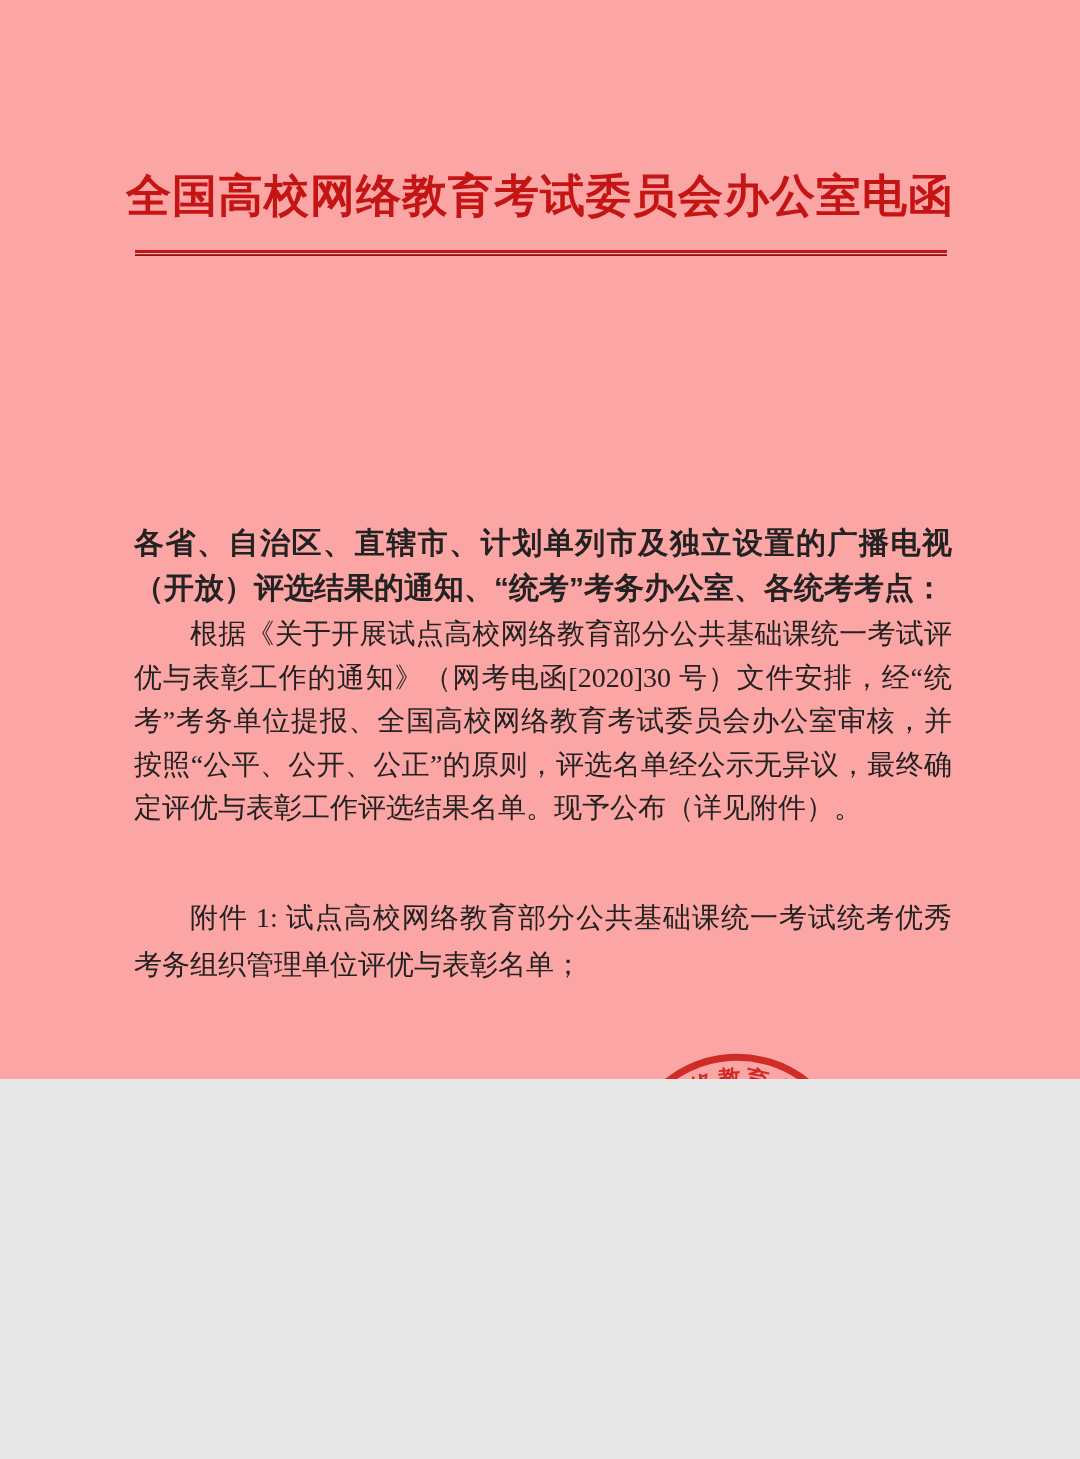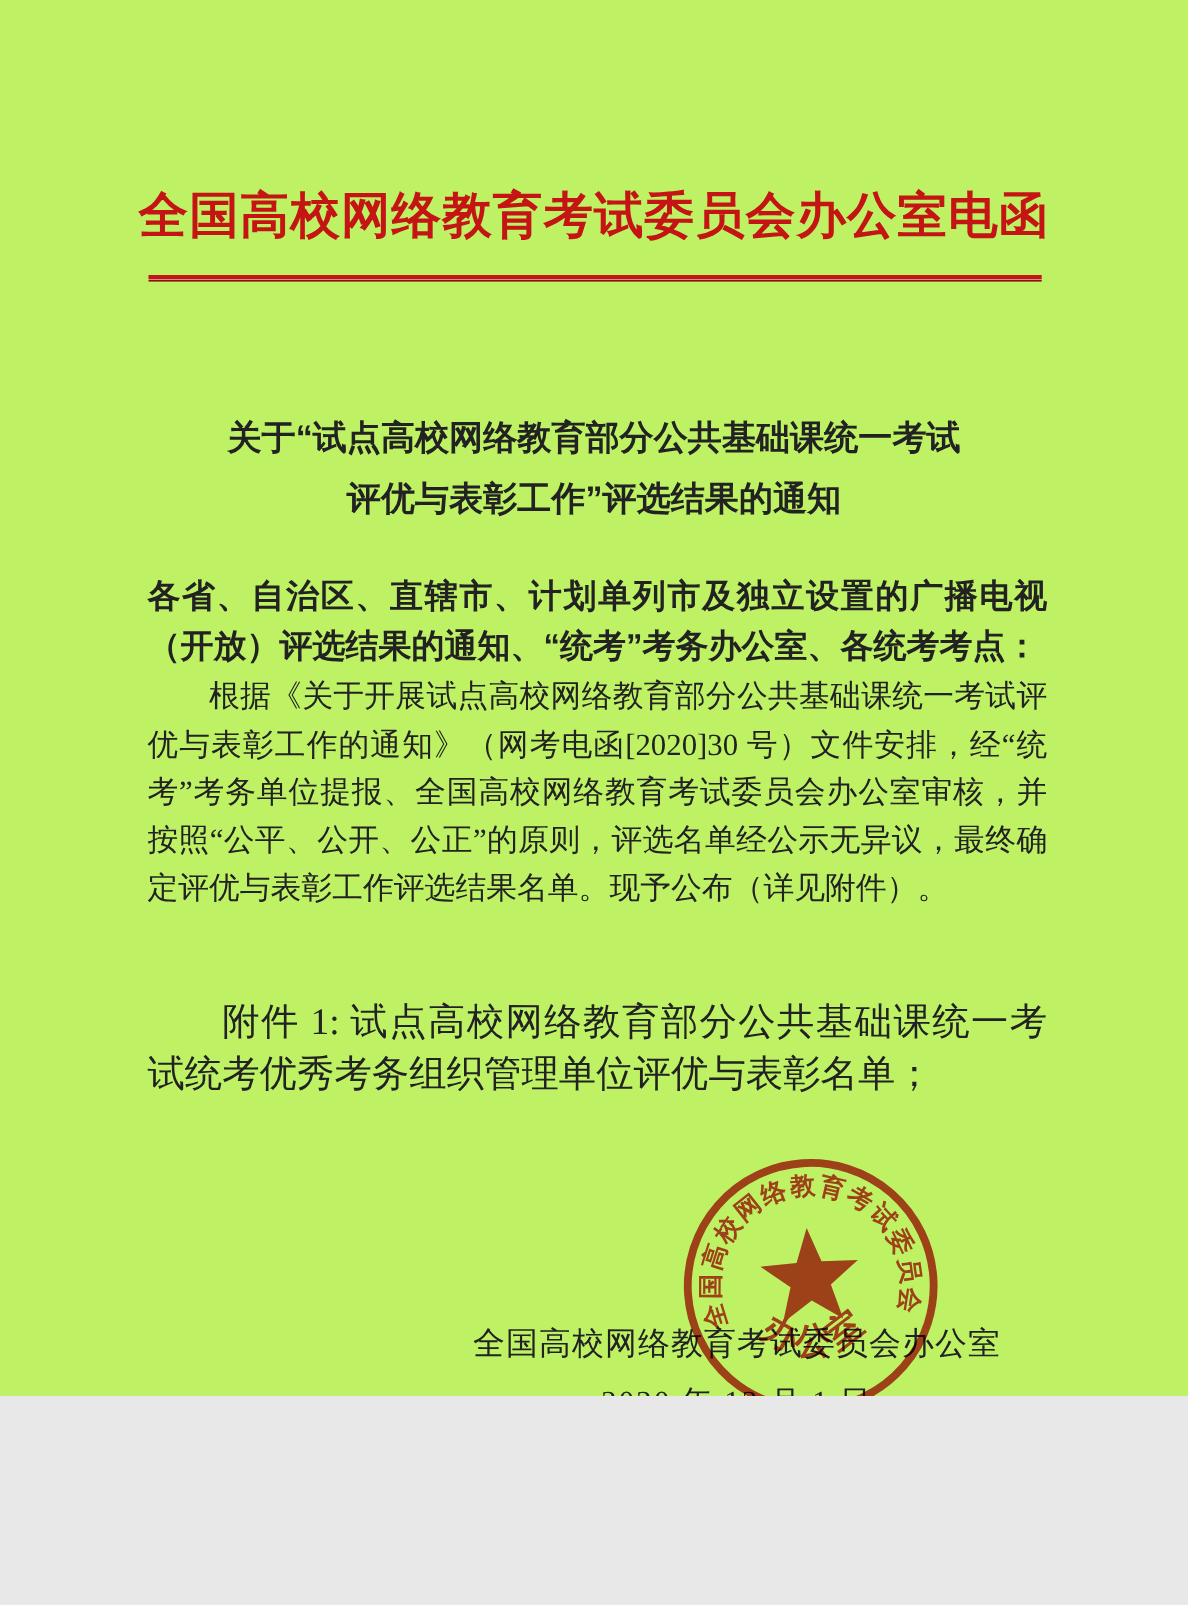--- a/index.html
+++ b/index.html
@@ -1,20 +1,20 @@
 <!DOCTYPE html>
 <html style="--header-red: #c41414; --seal-red: #cf2f26; --text-black: #222222;"><head>
 <meta charset="utf-8">
 <style>
   html,body{margin:0;padding:0;background:#e8e8e8;}
   .page{
     position:relative;
-    width:1080px;height:1269px;
+    width:1080px;height:1079px;
     margin:0 auto;
-    background:#bef264;
+    background:#fca5a5;
     overflow:hidden;
     font-family:"Liberation Serif", serif;
     color:var(--text-black,#222);
   }
   .header-title{
     position:absolute;top:166px;left:0;width:100%;
     text-align:center;
     font-family:"Liberation Sans", sans-serif;
     font-weight:bold;
     font-size:45px;
@@ -57,22 +57,22 @@
     font-size:28px;
     line-height:43.5px;
     text-indent:2em;
     text-align:justify;
     margin:0;
   }
   .attachments{
     position:absolute;top:894px;left:134px;width:818px;
   }
   .attachments p{
-    margin:12px 0 5px 0;
-    font-size:34px;
+    margin:0 0 5px 0;
+    font-size:28px;
     line-height:47px;
     text-indent:2em;
     text-align:justify;
   }
   .sign-block{
     position:absolute;top:1202px;right:170px;
     text-align:center;
   }
   .signature{
     font-size:29px;
@@ -100,24 +100,20 @@
 </head>
 <body>
 
 <div class="page">
 
   <div class="header-title">全国高校网络教育考试委员会办公室电函</div>
 
   <div class="red-divider"></div>
 
 
-  <div class="doc-title">
-    <div>关于“试点高校网络教育部分公共基础课统一考试</div>
-    <div>评优与表彰工作”评选结果的通知</div>
-  </div>
 
   <p class="addressee">各省、自治区、直辖市、计划单列市及独立设置的广播电视（开放）评选结果的通知、“统考”考务办公室、各统考考点：</p>
 
   <p class="body-paragraph">根据《关于开展试点高校网络教育部分公共基础课统一考试评优与表彰工作的通知》（网考电函[2020]30 号）文件安排，经“统考”考务单位提报、全国高校网络教育考试委员会办公室审核，并按照“公平、公开、公正”的原则，评选名单经公示无异议，最终确定评优与表彰工作评选结果名单。现予公布（详见附件）。</p>
 
   <div class="attachments">
     <p>附件 1: 试点高校网络教育部分公共基础课统一考试统考优秀考务组织管理单位评优与表彰名单；</p>
   </div>
 
   <div class="sign-block">

